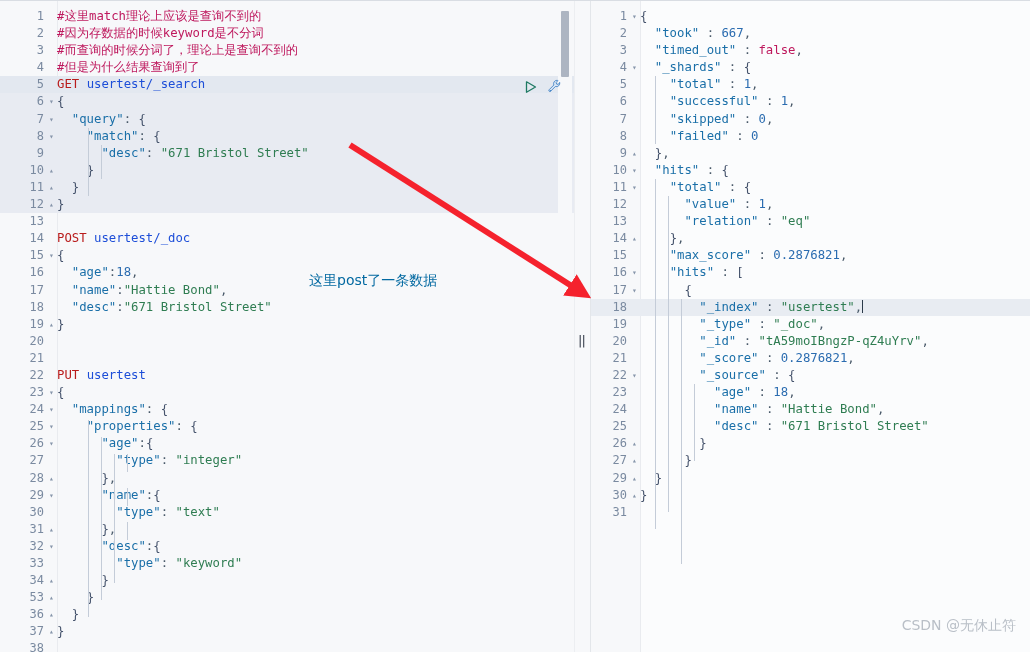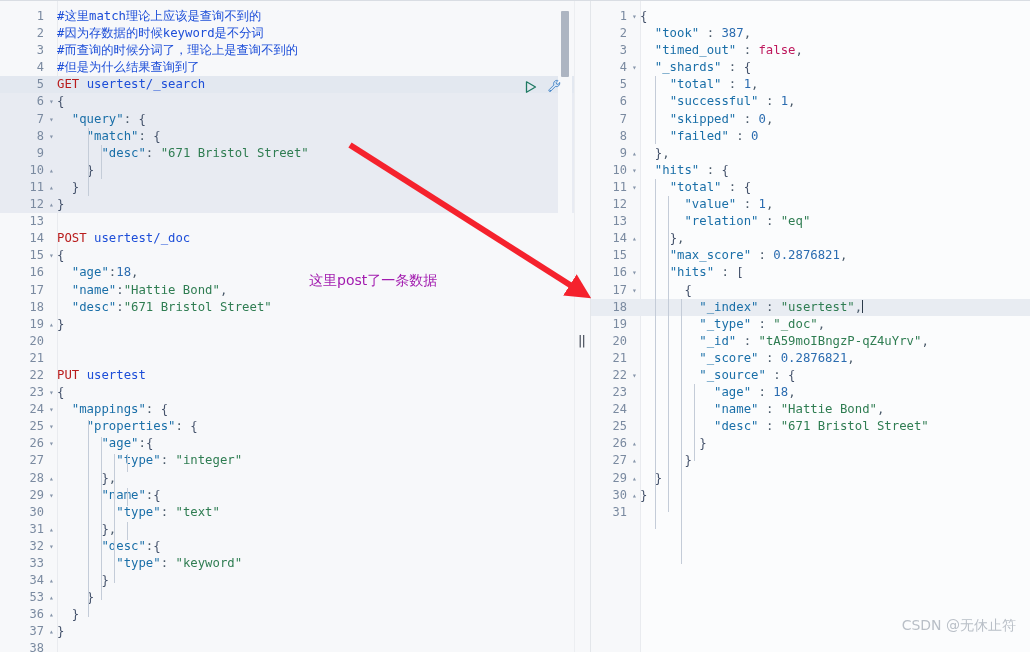--- a/index.html
+++ b/index.html
@@ -73,21 +73,21 @@
     position: absolute; top: 0; left: 0;
     width: 58px; height: 652px;
     background: #f7f8fa;
     border-right: 1px solid #e9ebef;
     z-index: 0;
   }
   #right-pane .gutter-bg { width: 50px; }
   .code-area { position: relative; z-index: 1; }
 
   
-  .c-comment { color: #1d4ed8; }
+  .c-comment { color: #be185d; }
   .c-method  { color: #b91c1c; font-weight: 400; }
   .c-url     { color: #1d4ed8; }
   .c-key     { color: #1a6fa8; }
   .c-str     { color: #2f7d52; }
   .c-num     { color: #2b6cb0; }
   .c-bool    { color: #be185d; }
   .c-punct   { color: #4a5a6a; }
   .c-brace   { color: #44526b; }
 
   
@@ -129,21 +129,21 @@
     letter-spacing: -1px;
     z-index: 7;
     cursor: col-resize;
     font-family: "DejaVu Sans", sans-serif;
   }
 
   
   #annotation-text {
     position: absolute;
     left: 309px; top: 271px;
-    color: #a21caf;
+    color: #0369a1;
     font-size: 14px;
     font-family: "DejaVu Sans", sans-serif;
     z-index: 8;
     white-space: nowrap;
   }
   #annotation-arrow {
     position: absolute;
     left: 0; top: 0; width: 1030px; height: 652px;
     z-index: 8; pointer-events: none;
   }
@@ -236,21 +236,21 @@
     </div>
   </div>
 
   <div id="divider"></div>
   <div id="divider-handle">||</div>
 
   <div class="pane" id="right-pane">
     <div class="gutter-bg"></div>
     <div class="code-area" id="right-code">
         <div class="line"><span class="gut">1</span><span class="fold">▾</span><span class="txt"><span class="c-brace">{</span></span></div>
-        <div class="line"><span class="gut">2</span><span class="fold"></span><span class="txt"><span class="c-punct"> </span><span class="c-punct"> </span><span class="c-key">"took"</span><span class="c-punct"> </span><span class="c-punct">:</span><span class="c-punct"> </span><span class="c-num">387</span><span class="c-punct">,</span></span></div>
+        <div class="line"><span class="gut">2</span><span class="fold"></span><span class="txt"><span class="c-punct"> </span><span class="c-punct"> </span><span class="c-key">"took"</span><span class="c-punct"> </span><span class="c-punct">:</span><span class="c-punct"> </span><span class="c-num">667</span><span class="c-punct">,</span></span></div>
         <div class="line"><span class="gut">3</span><span class="fold"></span><span class="txt"><span class="c-punct"> </span><span class="c-punct"> </span><span class="c-key">"timed_out"</span><span class="c-punct"> </span><span class="c-punct">:</span><span class="c-punct"> </span><span class="c-bool">false</span><span class="c-punct">,</span></span></div>
         <div class="line"><span class="gut">4</span><span class="fold">▾</span><span class="txt"><span class="c-punct"> </span><span class="c-punct"> </span><span class="c-key">"_shards"</span><span class="c-punct"> </span><span class="c-punct">:</span><span class="c-punct"> </span><span class="c-brace">{</span></span></div>
         <div class="line"><span class="gut">5</span><span class="fold"></span><span class="txt"><span class="c-punct"> </span><span class="c-punct"> </span><span class="c-punct"> </span><span class="c-punct"> </span><span class="c-key">"total"</span><span class="c-punct"> </span><span class="c-punct">:</span><span class="c-punct"> </span><span class="c-num">1</span><span class="c-punct">,</span></span></div>
         <div class="line"><span class="gut">6</span><span class="fold"></span><span class="txt"><span class="c-punct"> </span><span class="c-punct"> </span><span class="c-punct"> </span><span class="c-punct"> </span><span class="c-key">"successful"</span><span class="c-punct"> </span><span class="c-punct">:</span><span class="c-punct"> </span><span class="c-num">1</span><span class="c-punct">,</span></span></div>
         <div class="line"><span class="gut">7</span><span class="fold"></span><span class="txt"><span class="c-punct"> </span><span class="c-punct"> </span><span class="c-punct"> </span><span class="c-punct"> </span><span class="c-key">"skipped"</span><span class="c-punct"> </span><span class="c-punct">:</span><span class="c-punct"> </span><span class="c-num">0</span><span class="c-punct">,</span></span></div>
         <div class="line"><span class="gut">8</span><span class="fold"></span><span class="txt"><span class="c-punct"> </span><span class="c-punct"> </span><span class="c-punct"> </span><span class="c-punct"> </span><span class="c-key">"failed"</span><span class="c-punct"> </span><span class="c-punct">:</span><span class="c-punct"> </span><span class="c-num">0</span></span></div>
         <div class="line"><span class="gut">9</span><span class="fold">▴</span><span class="txt"><span class="c-punct"> </span><span class="c-punct"> </span><span class="c-brace">}</span><span class="c-punct">,</span></span></div>
         <div class="line"><span class="gut">10</span><span class="fold">▾</span><span class="txt"><span class="c-punct"> </span><span class="c-punct"> </span><span class="c-key">"hits"</span><span class="c-punct"> </span><span class="c-punct">:</span><span class="c-punct"> </span><span class="c-brace">{</span></span></div>
         <div class="line"><span class="gut">11</span><span class="fold">▾</span><span class="txt"><span class="c-punct"> </span><span class="c-punct"> </span><span class="c-punct"> </span><span class="c-punct"> </span><span class="c-key">"total"</span><span class="c-punct"> </span><span class="c-punct">:</span><span class="c-punct"> </span><span class="c-brace">{</span></span></div>
         <div class="line"><span class="gut">12</span><span class="fold"></span><span class="txt"><span class="c-punct"> </span><span class="c-punct"> </span><span class="c-punct"> </span><span class="c-punct"> </span><span class="c-punct"> </span><span class="c-punct"> </span><span class="c-key">"value"</span><span class="c-punct"> </span><span class="c-punct">:</span><span class="c-punct"> </span><span class="c-num">1</span><span class="c-punct">,</span></span></div>

